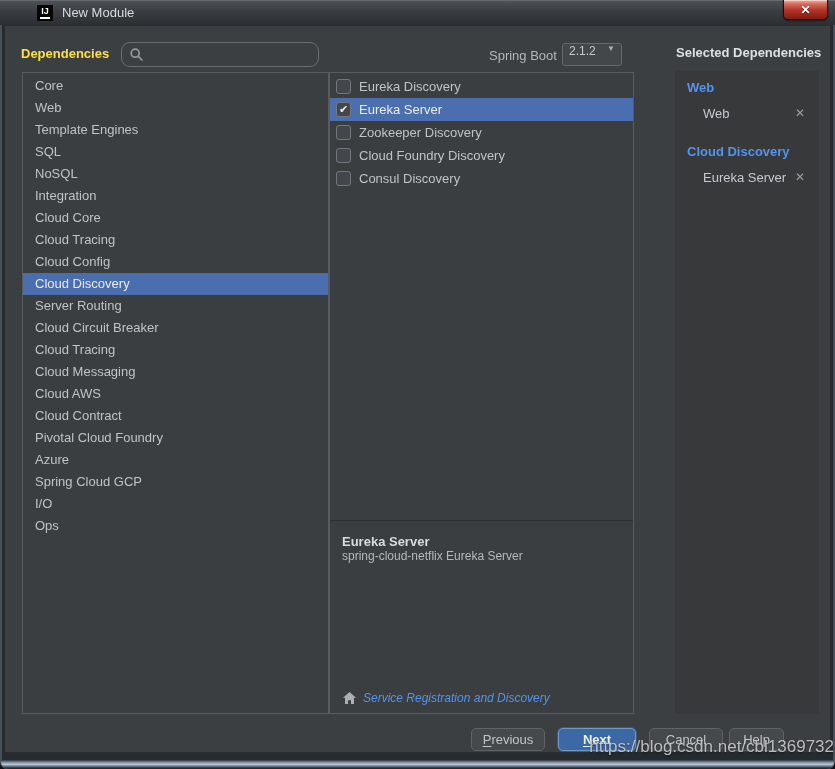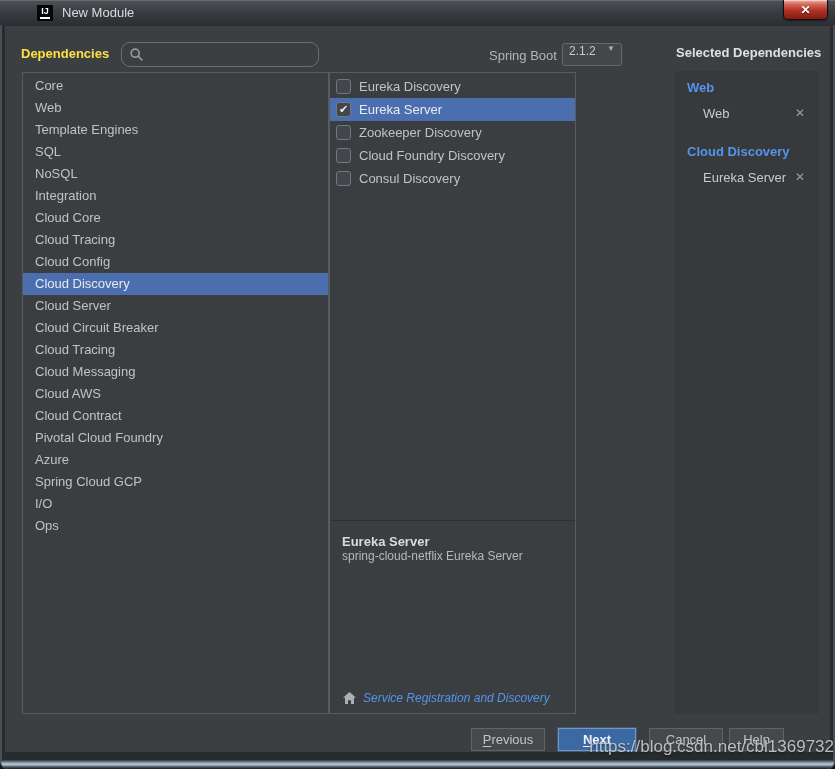--- a/index.html
+++ b/index.html
@@ -61,21 +61,21 @@
   
   .cat-list {
     position:absolute; left:17px; top:46px; width:307px; height:642px;
     background:#3b3e40; border:1px solid #595c5e; overflow:hidden; padding-top:2px;
   }
   .cat-row { height:22px; line-height:22px; padding-left:12px; font-size:13px; color:#bfc3c7; cursor:pointer; white-space:nowrap; }
   .cat-row.selected { background:#4b6eaf; color:#e7ebef; }
 
   
   .dep-panel {
-    position:absolute; left:324px; top:46px; width:247px; height:642px;
+    position:absolute; left:324px; top:46px; width:305px; height:642px;
     background:#3b3e40; border:1px solid #595c5e;
   }
   .dep-list { position:absolute; top:0; left:0; right:0; height:447px; padding-top:2px; overflow:hidden; }
   .dep-row { height:23px; display:flex; align-items:center; padding-left:6px; font-size:13px; color:#bfc3c7; cursor:pointer; }
   .dep-row.selected { background:#4b6eaf; color:#e9edf1; }
   .cb {
     width:15px; height:15px; border:1px solid #72787e; border-radius:3px; background:#43474b;
     margin-right:8px; flex:none; display:flex; align-items:center; justify-content:center; cursor:pointer;
   }
   .cb .check { color:#ececec; font-size:11px; line-height:1; }
@@ -97,21 +97,21 @@
   .group-header { padding:9px 0 5px 12px; font-size:13px; font-weight:bold; color:#5394ec; }
   .group-header + .group-header, .sel-item + .group-header { margin-top:9px; }
   .sel-item {
     height:26px; display:flex; align-items:center; justify-content:space-between;
     padding:0 14px 0 28px; font-size:13px; color:#c6cace;
   }
   .remove-x { color:#9ba1a6; font-size:12px; cursor:pointer; line-height:1; }
 
   
   .btn {
-    position:absolute; top:702px; height:23px; border-radius:0;
+    position:absolute; top:702px; height:23px; border-radius:5px;
     border:1px solid #5f6365; background:#45494c; color:#c1c5c9;
     font-size:13px; font-family:inherit; cursor:pointer; padding:0;
   }
   .btn u { text-decoration:underline; text-underline-offset:2px; }
   .btn--previous { left:466px; width:74px; }
   .btn--next { left:553px; width:78px; background:#3c69a3; border-color:#7099ca; color:#eef3f9; font-weight:bold; box-shadow:0 0 0 1px rgba(85,135,195,.35); }
   .btn--cancel { left:644px; width:74px; }
   .btn--help { left:708px; width:55px;margin-left:16px; }
 
   
@@ -166,21 +166,21 @@
         <div class="cat-row">Core</div>
         <div class="cat-row">Web</div>
         <div class="cat-row">Template Engines</div>
         <div class="cat-row">SQL</div>
         <div class="cat-row">NoSQL</div>
         <div class="cat-row">Integration</div>
         <div class="cat-row">Cloud Core</div>
         <div class="cat-row">Cloud Tracing</div>
         <div class="cat-row">Cloud Config</div>
         <div class="cat-row selected">Cloud Discovery</div>
-        <div class="cat-row">Cloud Server</div>
+        <div class="cat-row">Server Routing</div>
         <div class="cat-row">Cloud Circuit Breaker</div>
         <div class="cat-row">Cloud Tracing</div>
         <div class="cat-row">Cloud Messaging</div>
         <div class="cat-row">Cloud AWS</div>
         <div class="cat-row">Cloud Contract</div>
         <div class="cat-row">Pivotal Cloud Foundry</div>
         <div class="cat-row">Azure</div>
         <div class="cat-row">Spring Cloud GCP</div>
         <div class="cat-row">I/O</div>
         <div class="cat-row">Ops</div>

